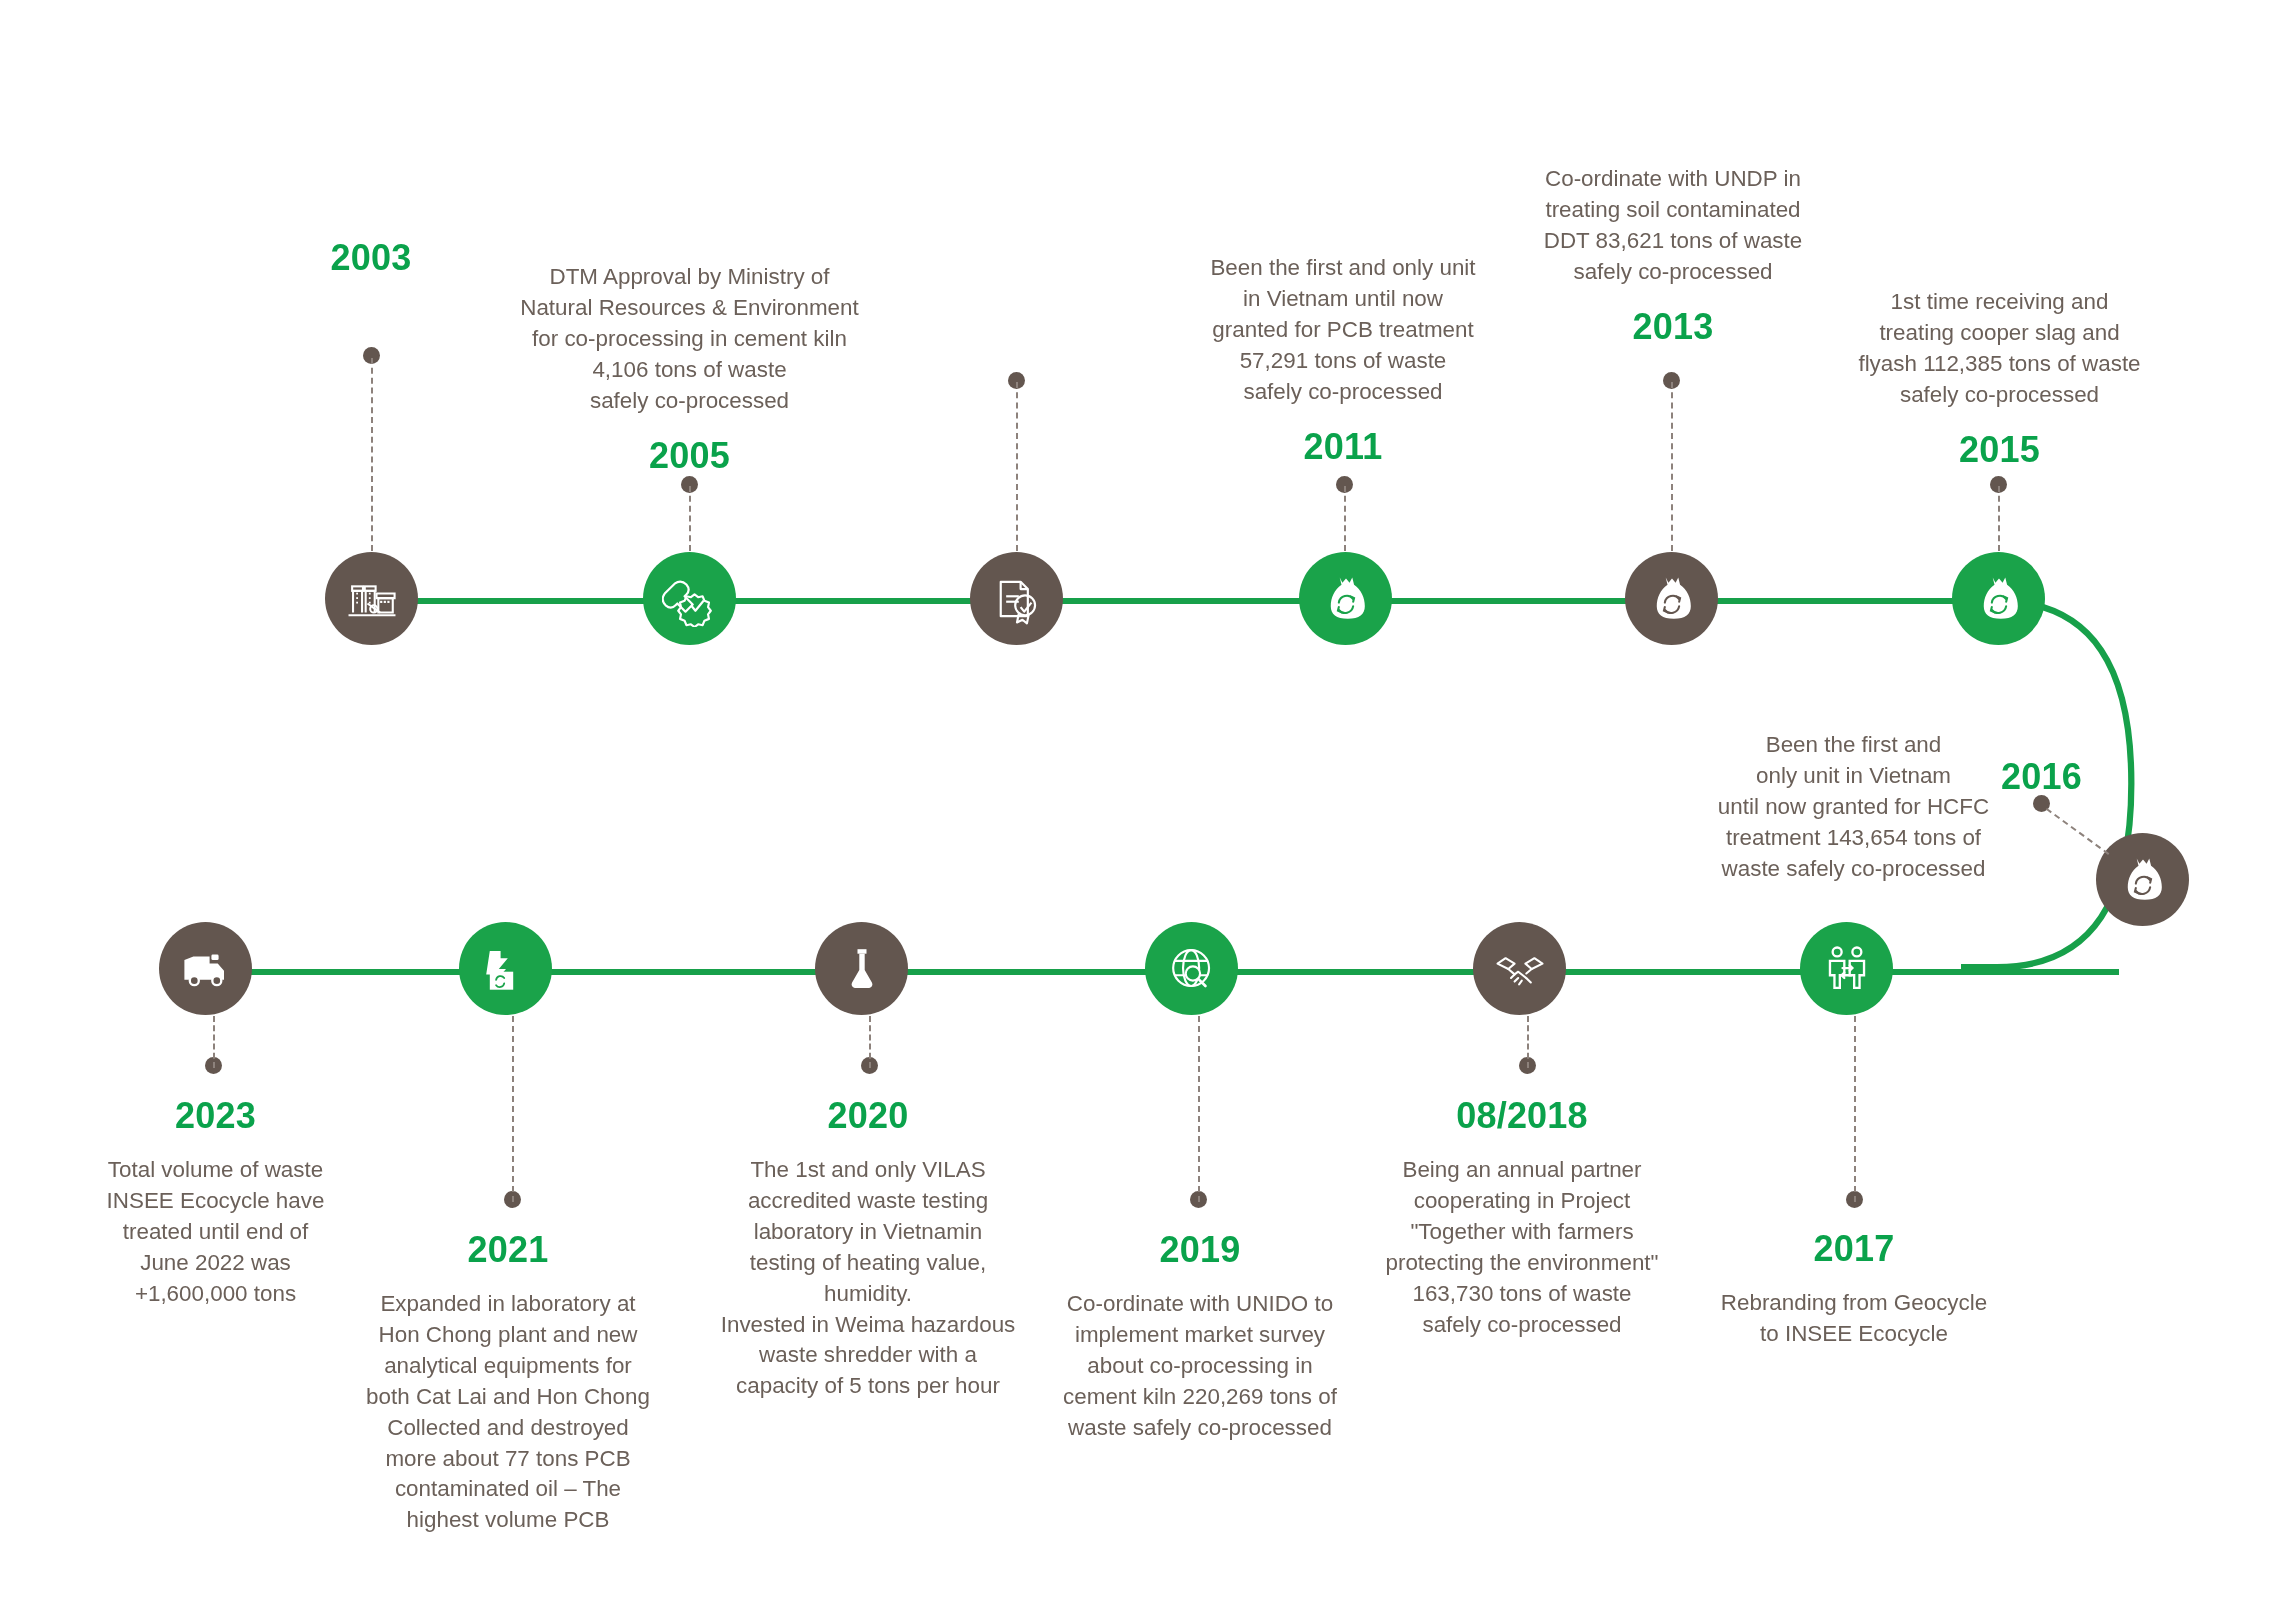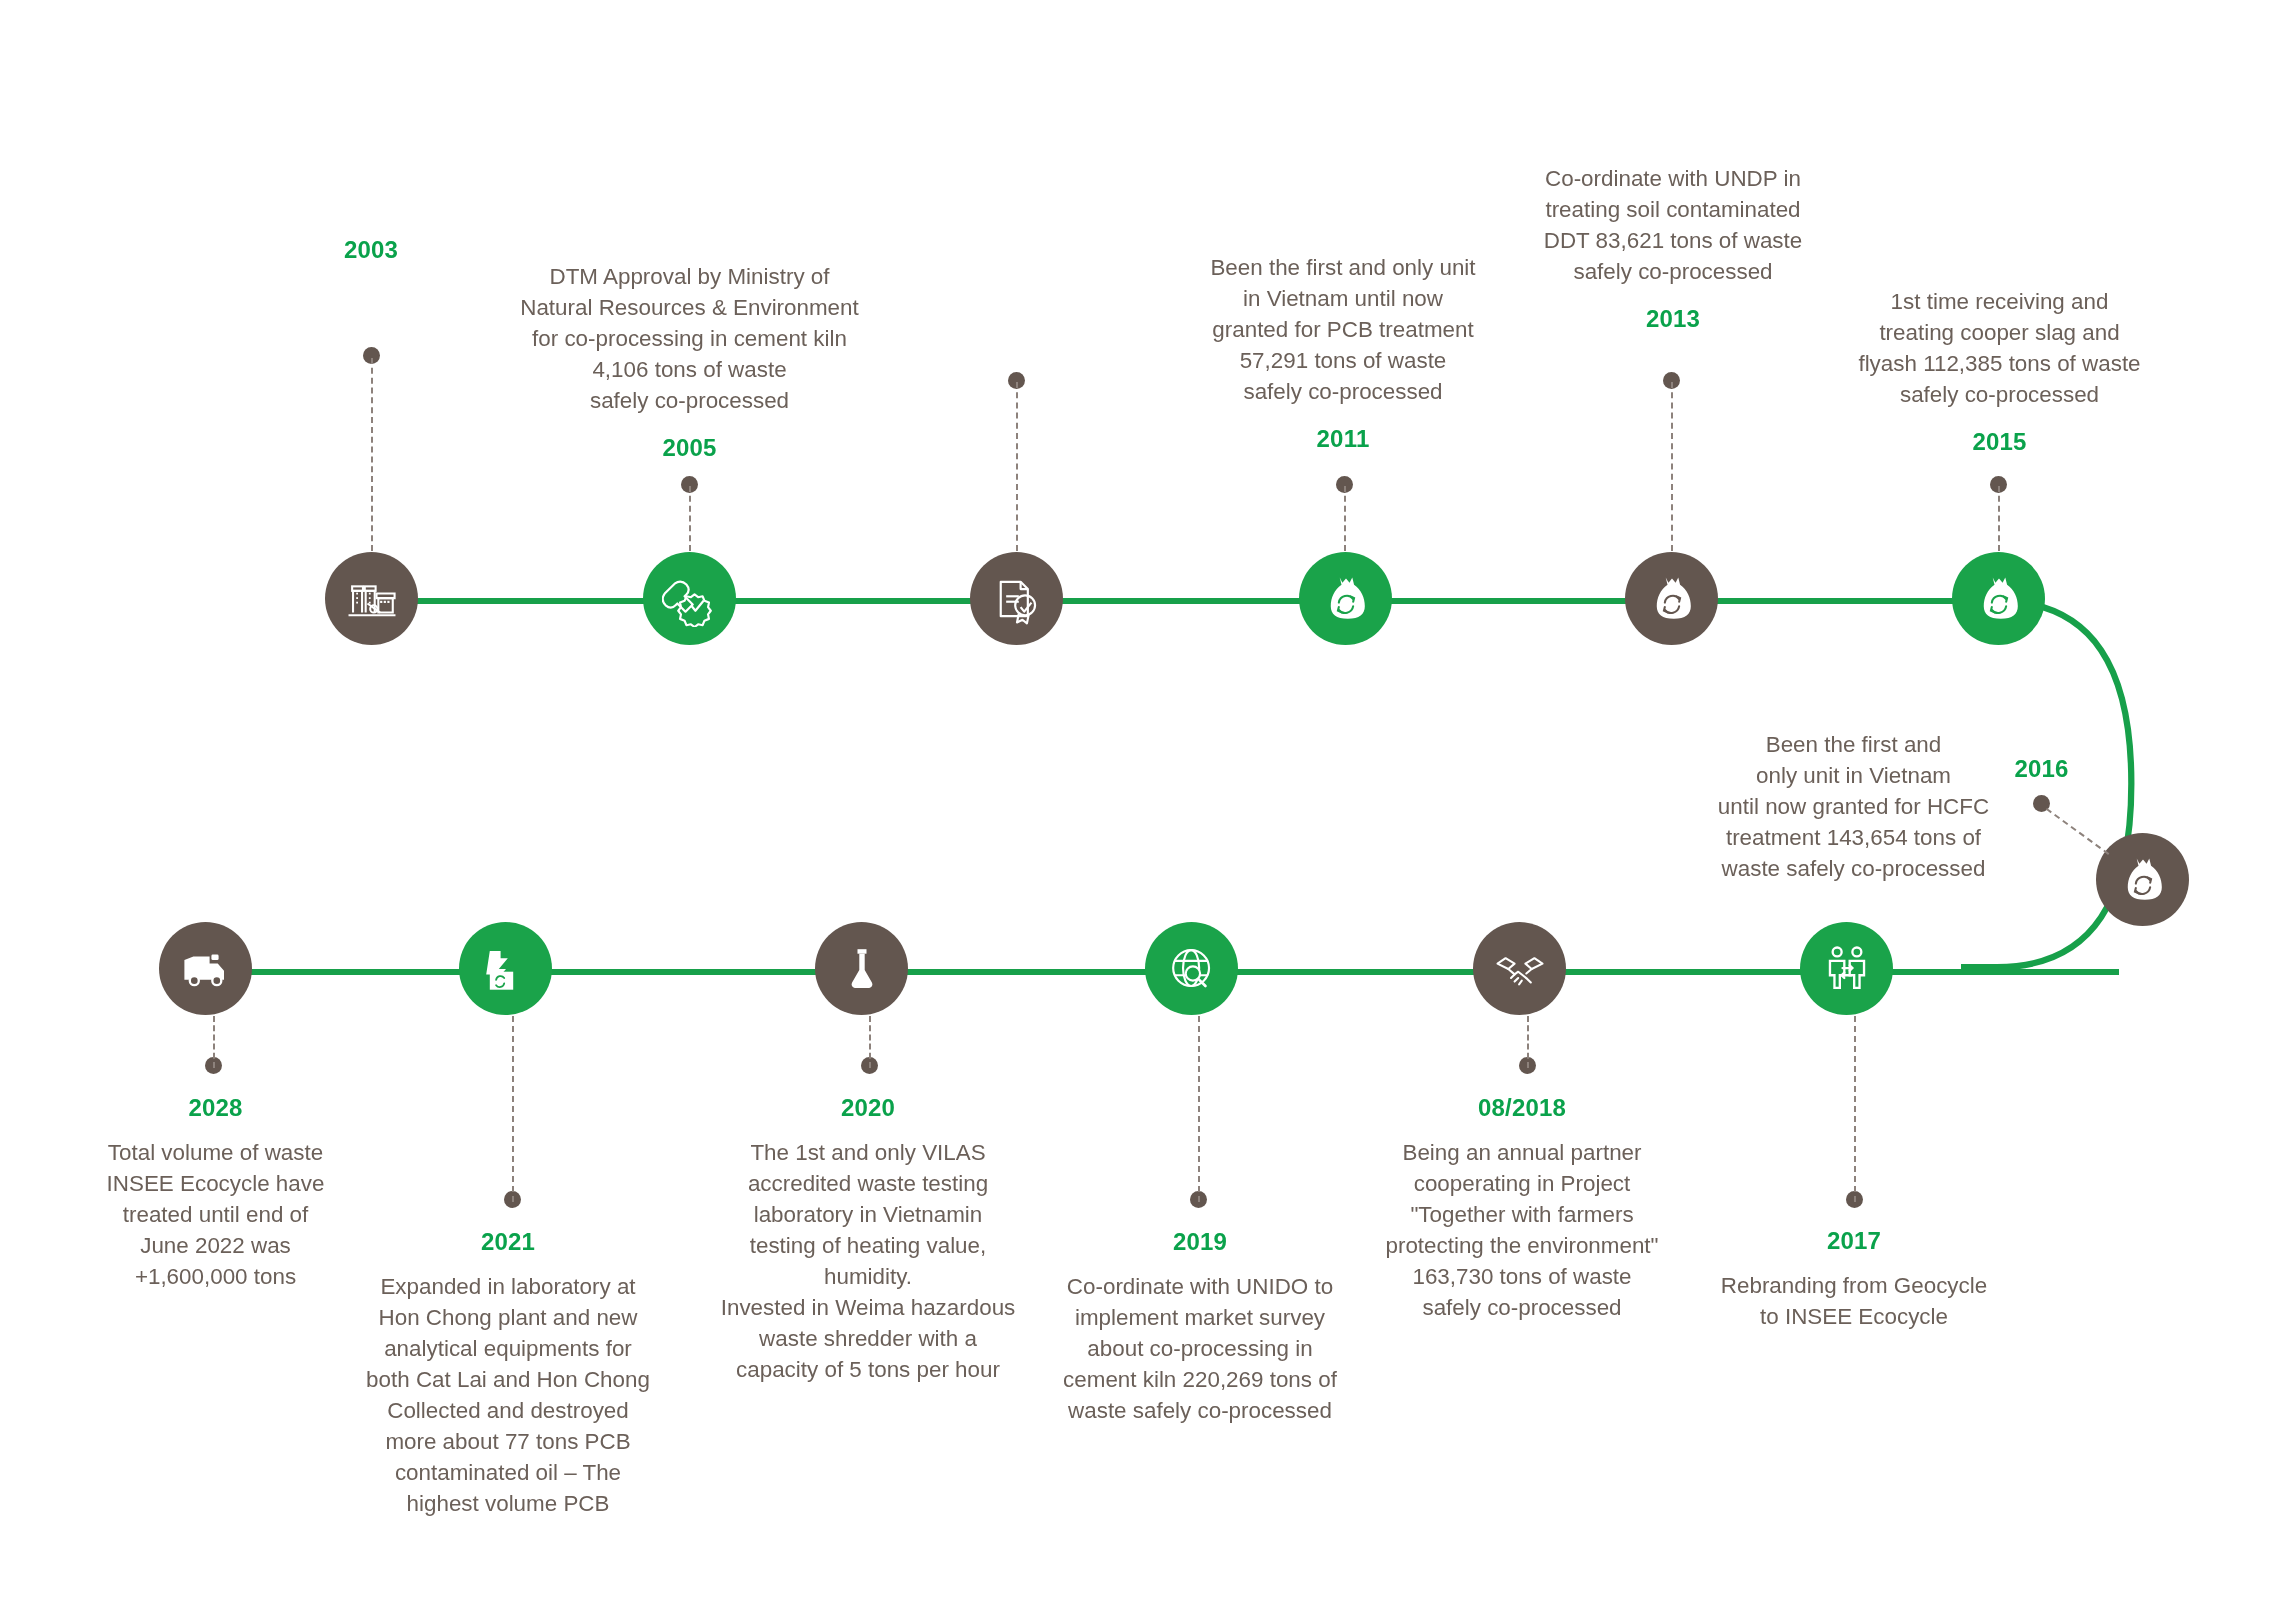--- a/index.html
+++ b/index.html
@@ -80,21 +80,21 @@
     position: absolute;
     text-align: center;
     font-size: 22.4px;
     line-height: 1.38;
     color: #6b6059;
   }
   .block .desc { white-space: pre-line; }
   .year {
     color: #0aa24b;
     font-weight: bold;
-    font-size: 24px;
+    font-size: 36px;
     letter-spacing: 0.2px;
   }
   .year-top { margin-top: 14.3px; }
   .year-bottom { margin-bottom: 14.3px; }
 </style>
 </head>
 <body>
 
 <div id="canvas">
 
@@ -293,21 +293,21 @@
         <g fill="#63564f" stroke="#ffffff" stroke-width="2.6">
           <circle cx="17" cy="43" r="5"></circle>
           <circle cx="42" cy="43" r="5"></circle>
         </g>
       </svg>
     </span>
   </div>
   <div class="dot" style="left:205px; top:1057px;"></div>
   <div class="stem" style="left:213px; top:1016px; height:52px;"></div>
   <div class="block" style="left:61px; top:1091px; width:309px;">
-    <div class="year year-bottom">2028</div>
+    <div class="year year-bottom">2023</div>
     <div class="desc">Total volume of waste
 INSEE Ecocycle have
 treated until end of
 June 2022 was
 +1,600,000 tons</div>
   </div>
 
   <div class="node green" style="left:459px; top:922px;">
     <span>
       <svg width="54" height="54" viewBox="0 0 60 60">

